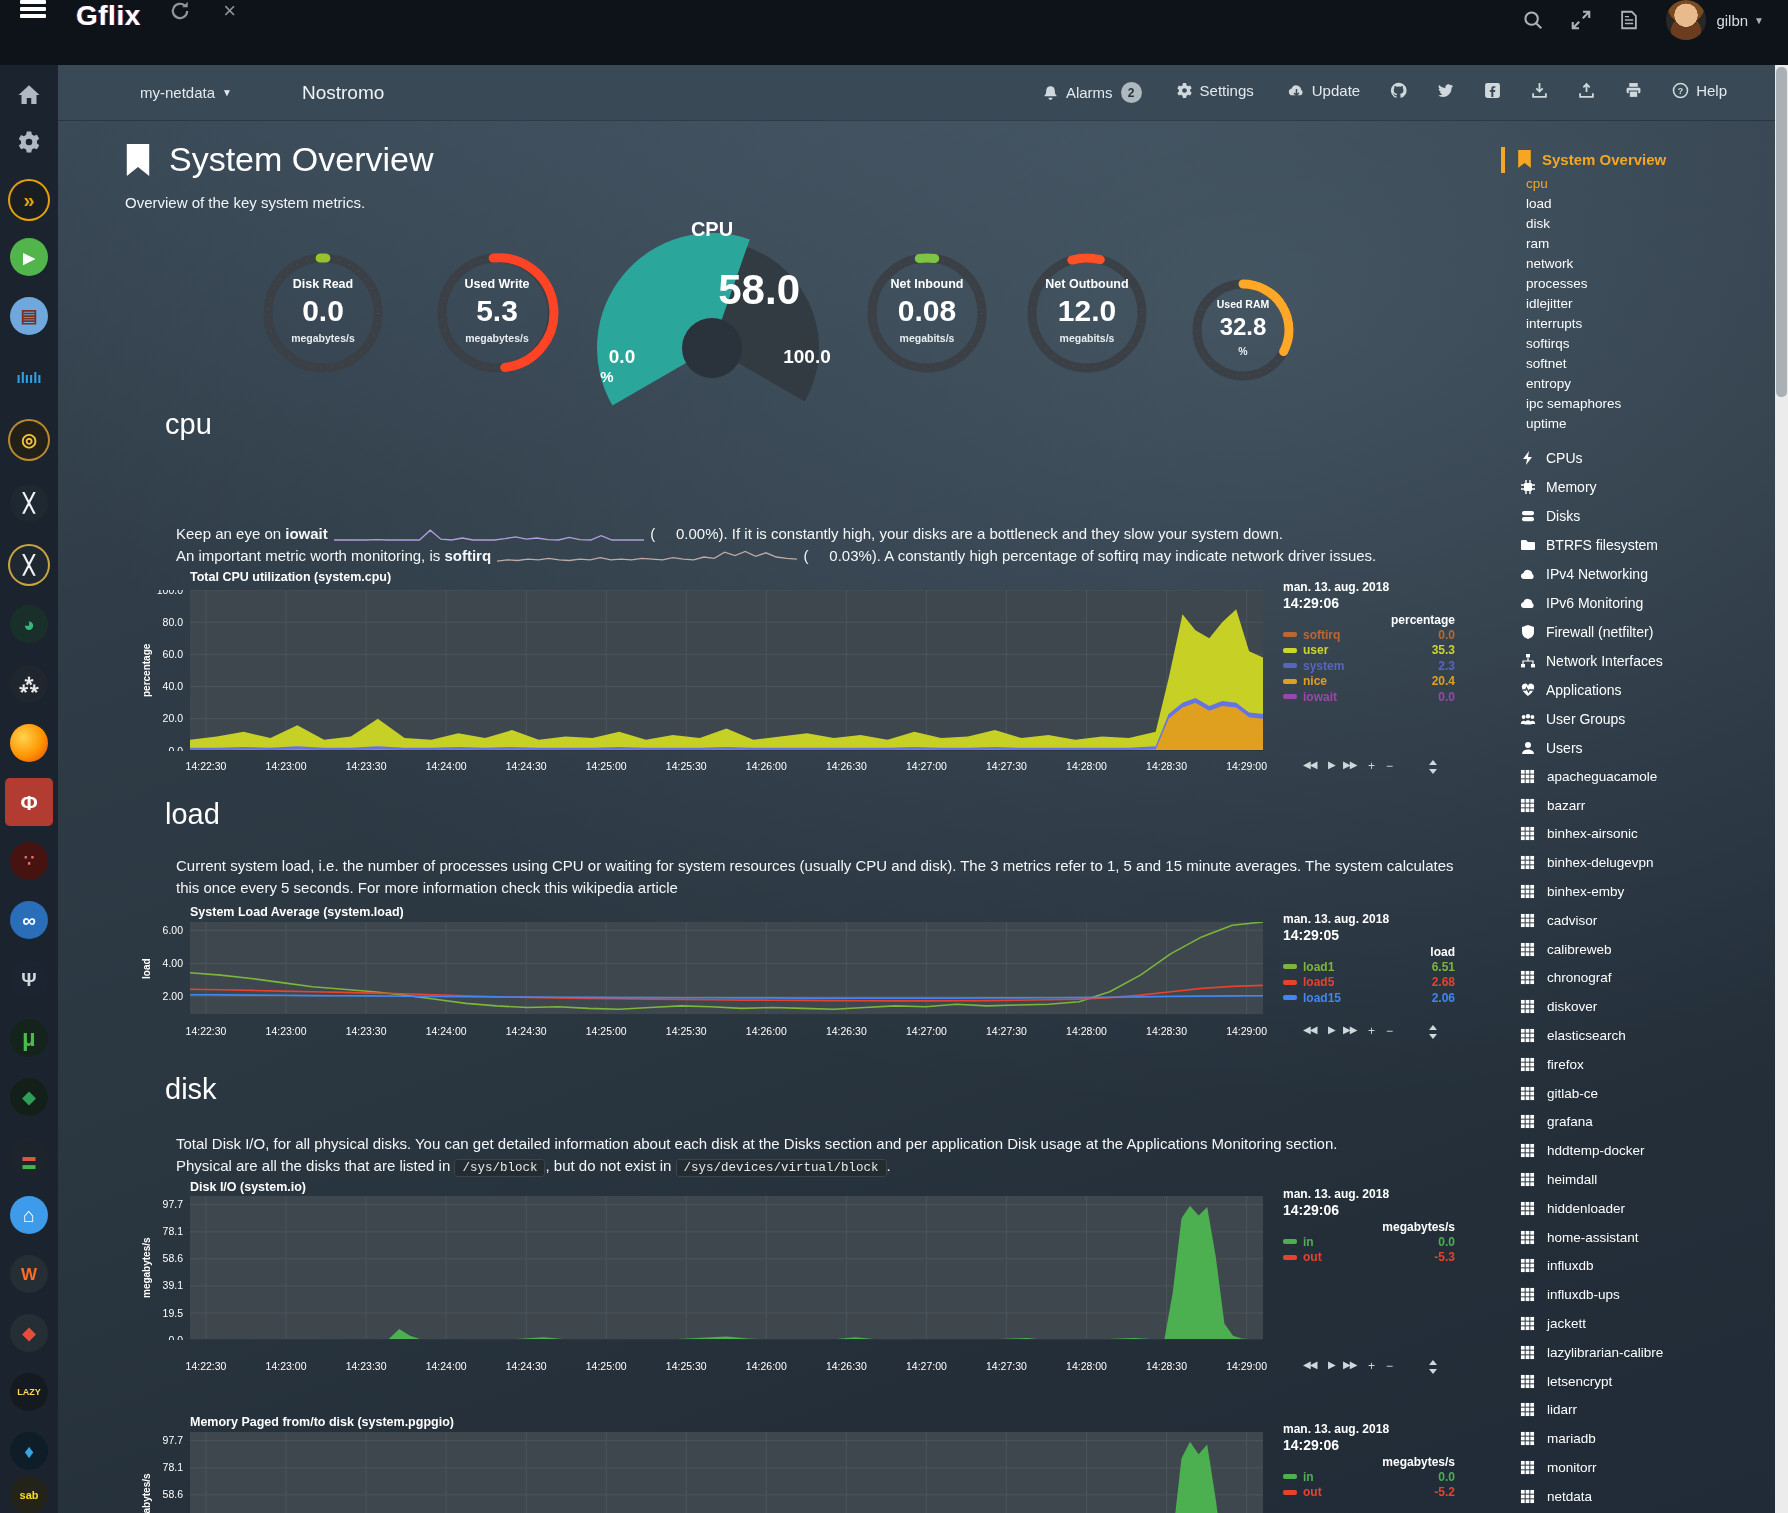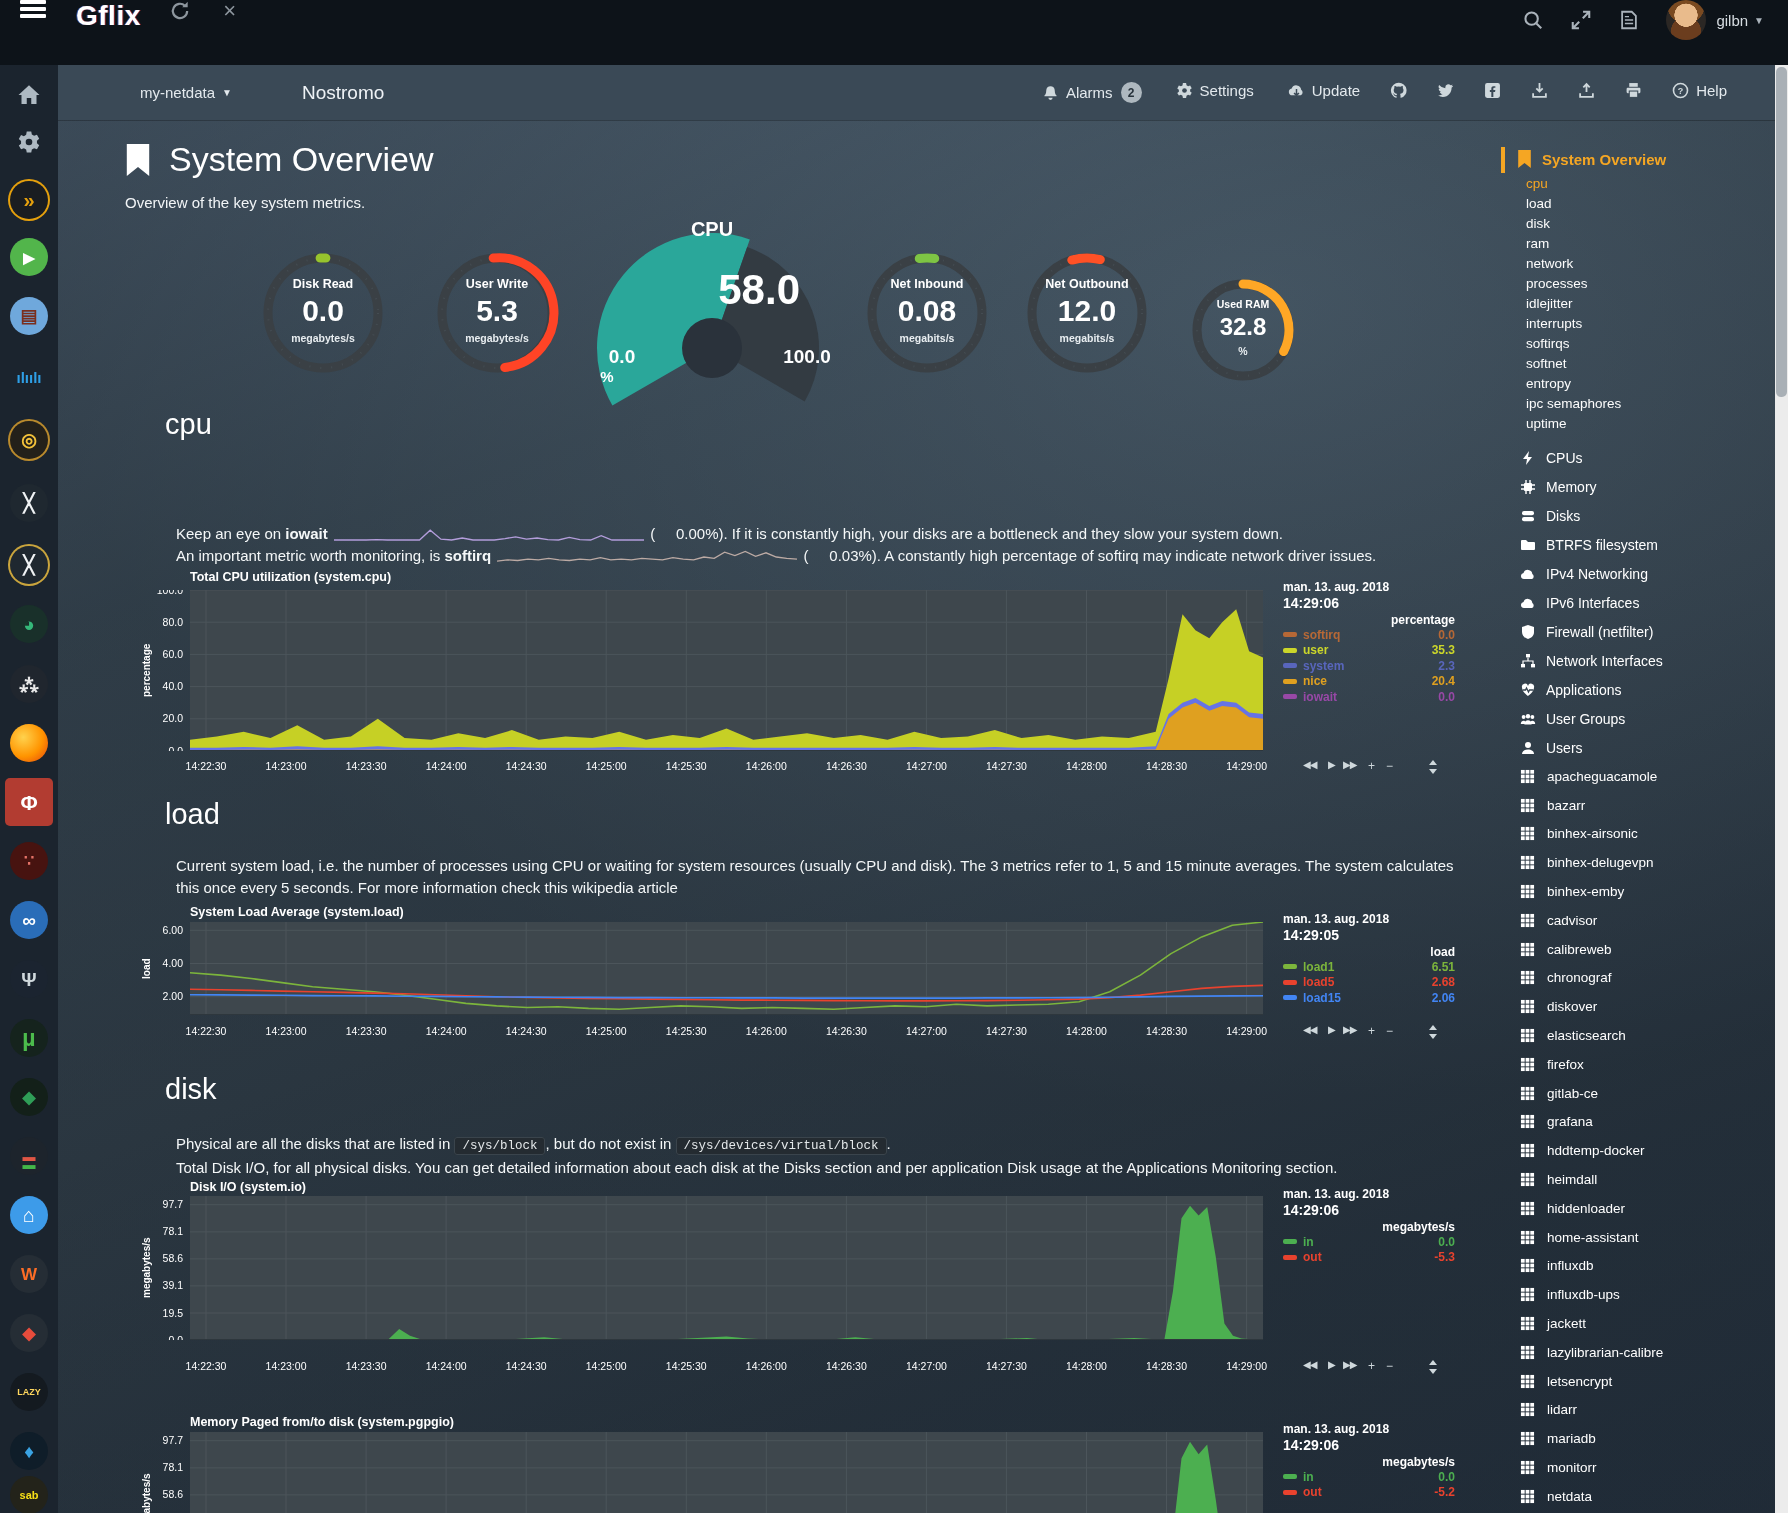--- a/index.html
+++ b/index.html
@@ -332,21 +332,21 @@
           <div class="gunit">megabytes/s</div>
         </div>
     </div>
     <div class="gauge" style="left:376px;top:130px">
       <svg width="126" height="126">
           <circle cx="63" cy="63" r="55" fill="none" stroke="#3a4045" stroke-width="9"></circle>
           <circle cx="63" cy="63" r="55" fill="none" stroke="#444c52" stroke-width="2" stroke-dasharray="1 10"></circle>
           <path d="M59.2 8.1 A55 55 0 0 1 70.7 117.5" fill="none" stroke="#ff4426" stroke-width="9" stroke-linecap="round"></path>
         </svg>
       <div class="gtext">
-          <div class="glabel">User Write</div>
+          <div class="glabel">Used Write</div>
           <div class="gvalue">5.3</div>
           <div class="gunit">megabytes/s</div>
         </div>
     </div>
     <div class="gauge" style="left:806px;top:130px">
       <svg width="126" height="126">
           <circle cx="63" cy="63" r="55" fill="none" stroke="#3a4045" stroke-width="9"></circle>
           <circle cx="63" cy="63" r="55" fill="none" stroke="#444c52" stroke-width="2" stroke-dasharray="1 10"></circle>
           <path d="M55.3 8.5 A55 55 0 0 1 70.7 8.5" fill="none" stroke="#7ec544" stroke-width="9" stroke-linecap="round"></path>
         </svg>
@@ -572,22 +572,22 @@
           <span class="ctrl " style="left: 1188px;">▶</span>
           <span class="ctrl " style="left: 1203px;">▶▶</span>
           <span class="ctrl big" style="left: 1228px;">+</span>
           <span class="ctrl big" style="left: 1246px;">−</span>
           <span class="rz" style="left: 1288px;"></span>
         </div>
     </section>
 
     <h2 class="sec" style="top:953px">disk</h2>
     <div class="para" style="top:1013px">
+      <div><span>Total Disk I/O, for all physical disks. You can get detailed information about each disk at the Disks section and per application Disk usage at the Applications Monitoring section.</span></div>
       <div><span>Physical are all the disks that are listed in </span><span class="codechip">/sys/block</span><span>, but do not exist in </span><span class="codechip">/sys/devices/virtual/block</span><span>.</span></div>
-      <div><span>Total Disk I/O, for all physical disks. You can get detailed information about each disk at the Disks section and per application Disk usage at the Applications Monitoring section.</span></div>
     </div>
 
     <section class="chart" style="top: 1060px;">
       <div class="ctitle">Disk I/O (system.io)</div>
       <div class="ylab" style="top: 16px; height: 144px;">megabytes/s</div>
       <svg class="plot" width="1123" height="144" style="top: 16px;">
           <rect x="50" y="0" width="1073" height="144" fill="#3E474D"></rect>
           <line x1="66.0" y1="0" x2="66.0" y2="144" stroke="#4C555B"></line>
           <line x1="146.0" y1="0" x2="146.0" y2="144" stroke="#4C555B"></line>
           <line x1="226.1" y1="0" x2="226.1" y2="144" stroke="#4C555B"></line>
@@ -765,21 +765,21 @@
       <div class="rn-sec">
         <svg viewBox="0 0 16 16">
           <path d="M4 13a3 3 0 01-.5-5.96A4.5 4.5 0 0112.3 8.1 2.75 2.75 0 0112 13z"></path>
         </svg>
         <span>IPv4 Networking</span>
       </div>
       <div class="rn-sec">
         <svg viewBox="0 0 16 16">
           <path d="M4 13a3 3 0 01-.5-5.96A4.5 4.5 0 0112.3 8.1 2.75 2.75 0 0112 13z"></path>
         </svg>
-        <span>IPv6 Interfaces</span>
+        <span>IPv6 Monitoring</span>
       </div>
       <div class="rn-sec">
         <svg viewBox="0 0 16 16">
           <path d="M8 1l6 2v5c0 4-3 6-6 7-3-1-6-3-6-7V3z"></path>
         </svg>
         <span>Firewall (netfilter)</span>
       </div>
       <div class="rn-sec">
         <svg viewBox="0 0 16 16">
           <rect x="6" y="1" width="4" height="3.4"></rect>

